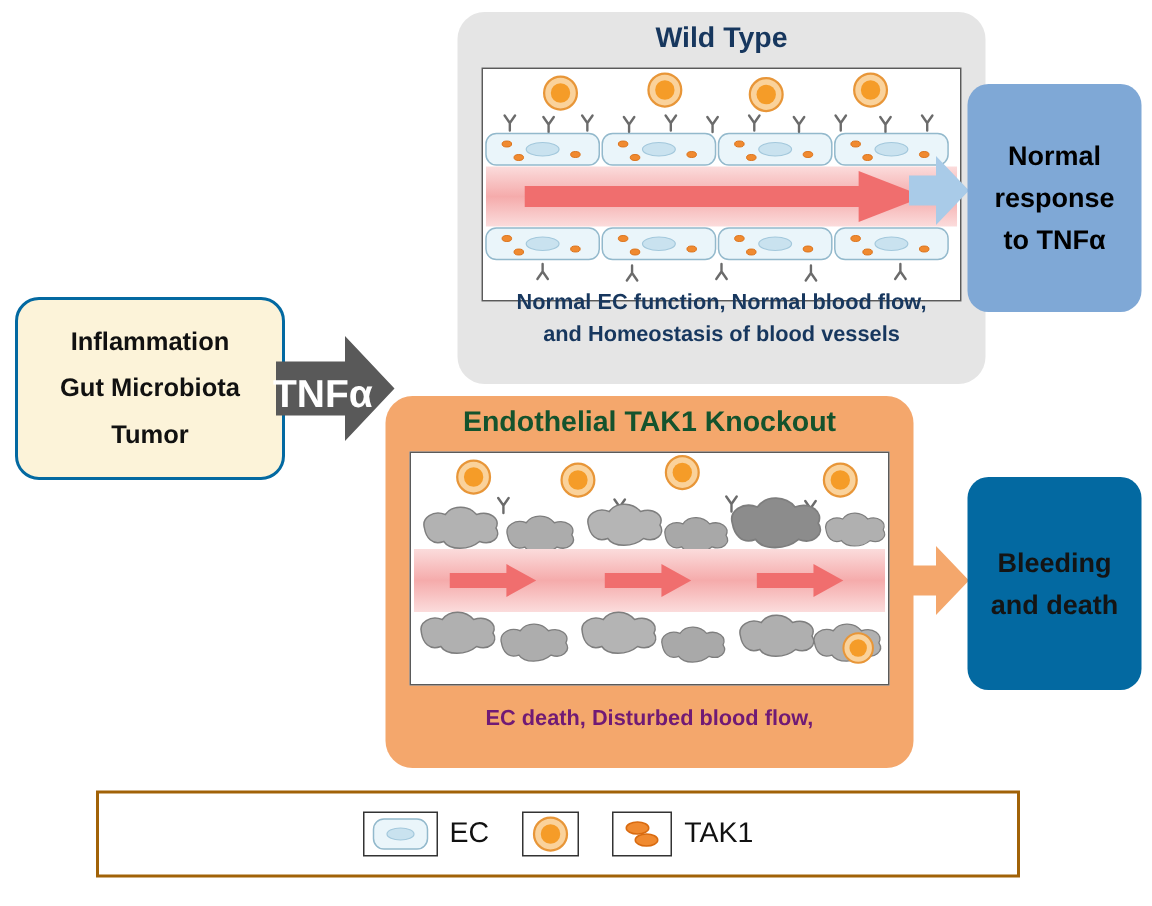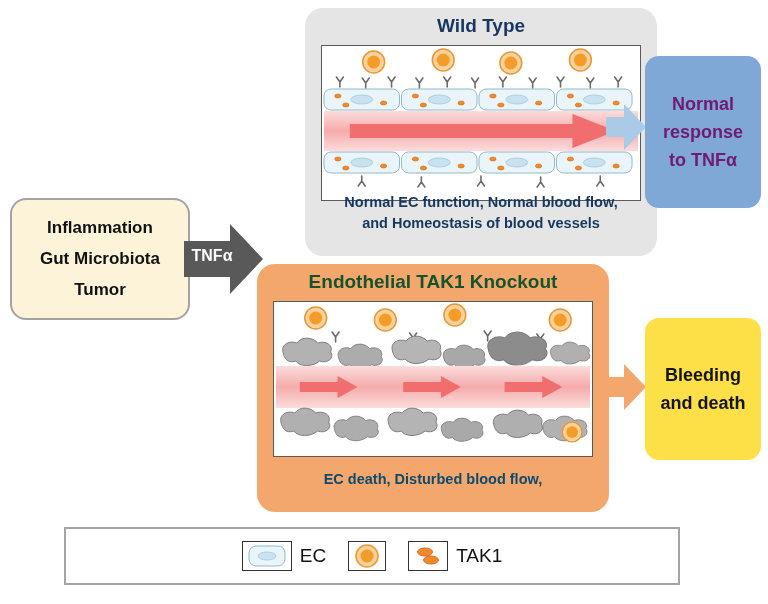--- a/index.html
+++ b/index.html
@@ -1,59 +1,59 @@
 <!DOCTYPE html>
 <html><head>
 <meta charset="utf-8">
 <style>
   html,body{margin:0;padding:0;background:#fff;}
   body{font-family:"Liberation Sans", sans-serif;}
   #figure{position:relative;width:768px;height:604px;background:#fff;overflow:hidden;}
 
   
   .causes-box{position:absolute;left:10px;top:198px;width:180px;height:122px;
-    background:#FCF3D9;border:2px solid #a3a3a3;border-radius:16px;box-sizing:border-box;
+    background:#FCF3D9;border:2px solid #0369a1;border-radius:16px;box-sizing:border-box;
     display:flex;flex-direction:column;justify-content:center;align-items:center;gap:11px;}
   .causes-box div{font-size:17px;font-weight:bold;color:#111;}
 
   
   .tnf-arrow-wrap{position:absolute;left:184px;top:222px;width:80px;height:74px;}
   .tnf-arrow-label{position:absolute;left:-2px;top:25px;width:60px;text-align:center;
-    color:#fff;font-size:16px;font-weight:bold;}
+    color:#fff;font-size:26px;font-weight:bold;}
 
   
   .panel{position:absolute;left:257px;width:352px;height:248px;border-radius:18px;box-sizing:border-box;}
   .panel-title{text-align:center;padding-top:7px;font-size:19px;font-weight:bold;}
   .panel-illustration{position:absolute;left:16px;top:37px;width:320px;height:156px;
     background:#fff;border:1px solid #5a5a5a;box-sizing:border-box;}
   .panel-caption{position:absolute;left:0;bottom:22px;width:100%;text-align:center;
     font-size:14.5px;font-weight:bold;line-height:1.45;}
   .wild-panel{top:8px;background:#e5e5e5;margin-left:48px;}
   .wild-panel .panel-title,.wild-panel .panel-caption{color:#17375E;}
   .ko-panel{top:264px;background:#F4A76C;}
   .ko-panel .panel-title{color:#14532d;}
-  .ko-panel .panel-caption{color:#0c4a6e;}
+  .ko-panel .panel-caption{color:#701a75;}
 
   
   .connector{position:absolute;width:40px;height:46px;}
   .connector-top{left:606px;top:104px;}
   .connector-bottom{left:606px;top:364px;}
 
   
   .outcome-box{position:absolute;left:645px;width:116px;border-radius:14px;
     display:flex;flex-direction:column;justify-content:center;align-items:center;}
   .outcome-box div{font-size:18px;font-weight:bold;line-height:28px;}
   .normal-box{top:56px;height:152px;background:#7FA8D6;}
-  .normal-box div{color:#701a75;}
-  .bleed-box{top:318px;height:142px;background:#fde047;}
+  .normal-box div{color:#000000;}
+  .bleed-box{top:318px;height:142px;background:#0369a1;}
   .bleed-box div{color:#141414;}
 
   
   .legend{position:absolute;left:64px;top:527px;width:616px;height:58px;
-    background:#fff;border:2px solid #a3a3a3;box-sizing:border-box;
+    background:#fff;border:2px solid #a16207;box-sizing:border-box;
     display:flex;align-items:center;justify-content:center;gap:22px;}
   .legend-item{display:flex;align-items:center;gap:8px;}
   .legend-icon-box{display:inline-flex;align-items:center;justify-content:center;
     border:1.5px solid #333;background:#fff;padding:2px 5px;min-width:36px;height:30px;box-sizing:border-box;}
   .legend-label{font-size:19px;color:#111;}
 </style>
 </head>
 <body>
 
 <div id="figure">

